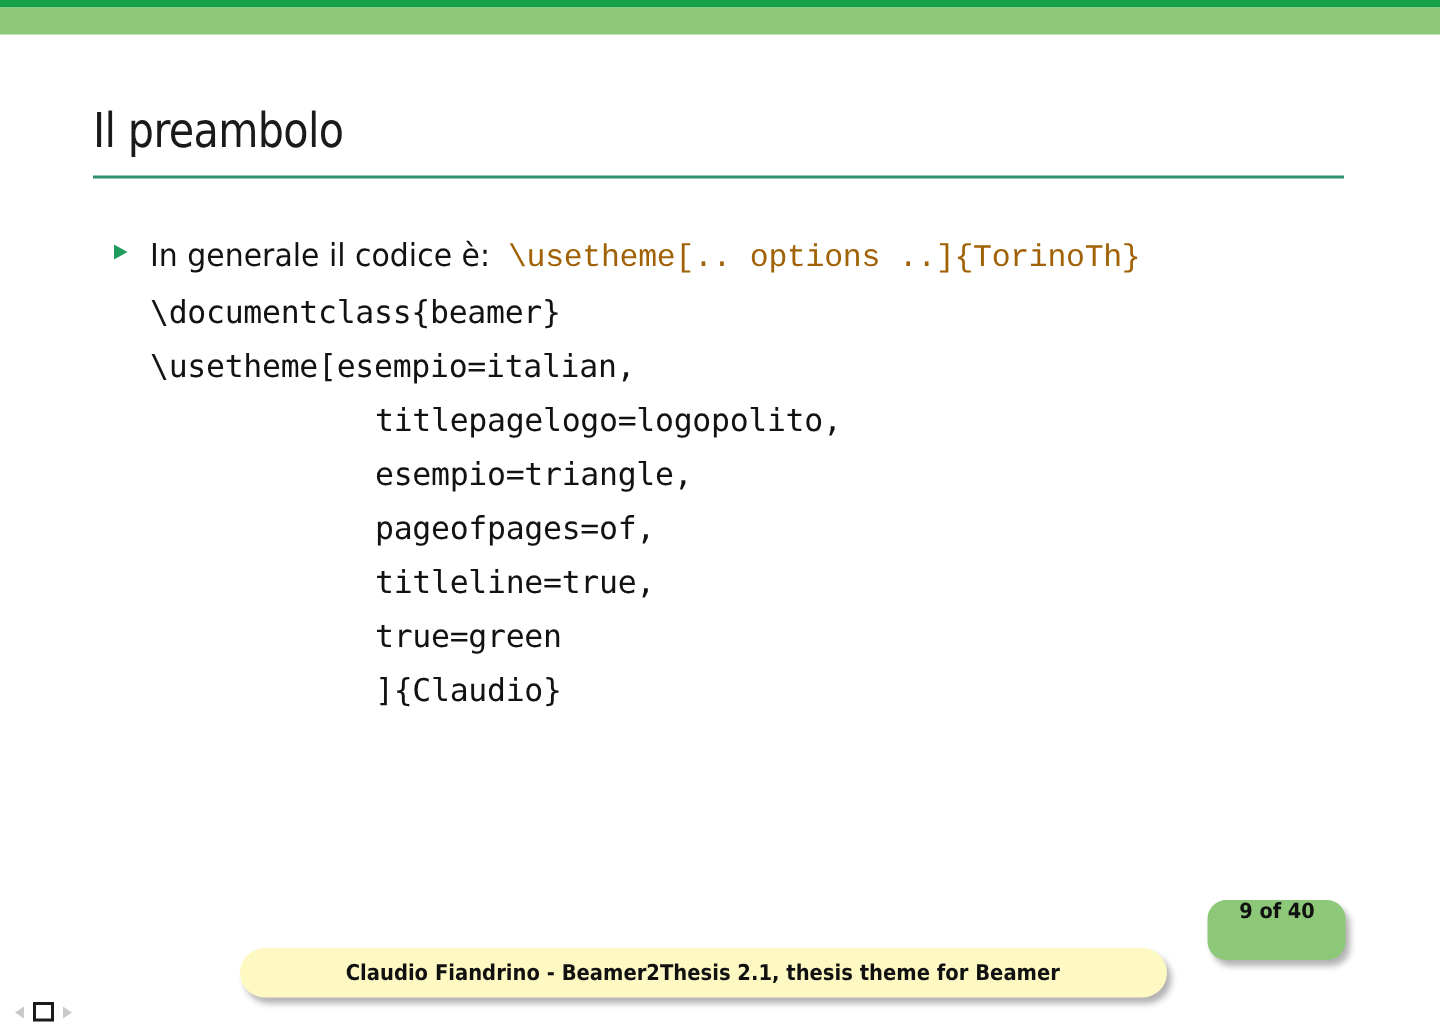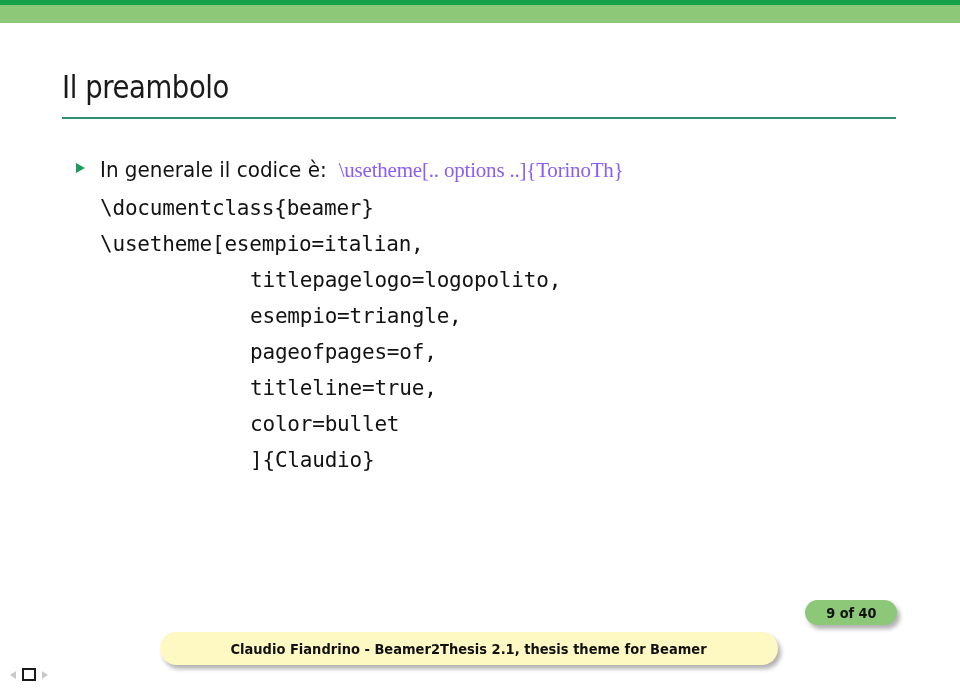--- a/index.html
+++ b/index.html
@@ -74,46 +74,46 @@
     font-family: "DejaVu Sans", sans-serif;
     font-size: 21px;
     line-height: 36px;
     color: #121212;
     transform: scaleX(0.95);
     transform-origin: left center;
     display: inline-block;
     white-space: nowrap;
   }
   .mono {
-    font-family: Liberation Serif, serif;
+    font-family: Liberation Mono, monospace;
     font-size: 21px;
-    color: #8b5cf6;
+    color: #a16207;
     letter-spacing: -0.2px;
   }
   .codeline {
     font-family: "DejaVu Sans Mono", monospace;
     font-size: 21px;
     line-height: 36px;
     color: #121212;
     white-space: pre;
     letter-spacing: -0.2px;
   }
   .code-l1 { padding-left: 100px; }
   .code-l2 { padding-left: 250px; }
 
   
   #pagebadge {
     position: absolute;
     left: 805px; top: 600px;
-    width: 92px; height: 25px;
+    width: 92px; height: 40px;
     background: #8cc878;
     border-radius: 12.5px;
     box-shadow: 3px 4px 4px rgba(0,0,0,0.30);
     display: flex;
-    align-items: center;
+    align-items: flex-start;
     justify-content: center;
   }
   #pagebadge span {
     font-family: "DejaVu Sans", sans-serif;
     font-size: 14px;
     font-weight: bold;
     color: #111111;
     transform: scaleX(0.92);
   }
   #footbar {
@@ -181,21 +181,21 @@
   </div>
 
 
   <div>
     <div class="codeline code-l1">\documentclass{beamer}</div>
     <div class="codeline code-l1">\usetheme[esempio=italian,</div>
     <div class="codeline code-l2">titlepagelogo=logopolito,</div>
     <div class="codeline code-l2">esempio=triangle,</div>
     <div class="codeline code-l2">pageofpages=of,</div>
     <div class="codeline code-l2">titleline=true,</div>
-    <div class="codeline code-l2">color=bullet</div>
+    <div class="codeline code-l2">true=green</div>
     <div class="codeline code-l2">]{Claudio}</div>
   </div>
 
 </div>
 
 <div id="pagebadge">
   <span>9 of 40</span>
 </div>
 
 <div id="footbar">

